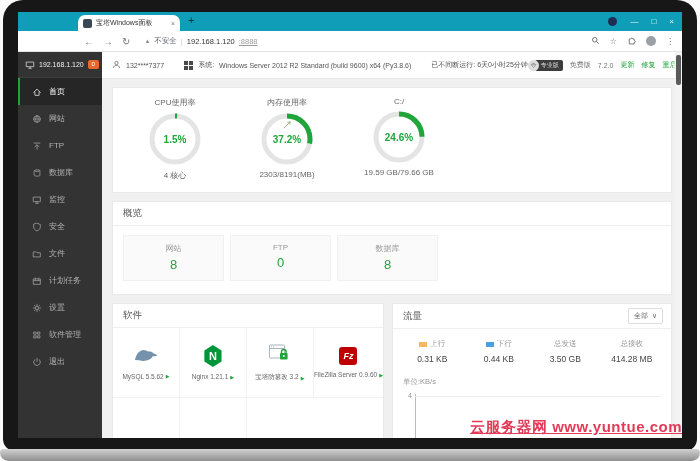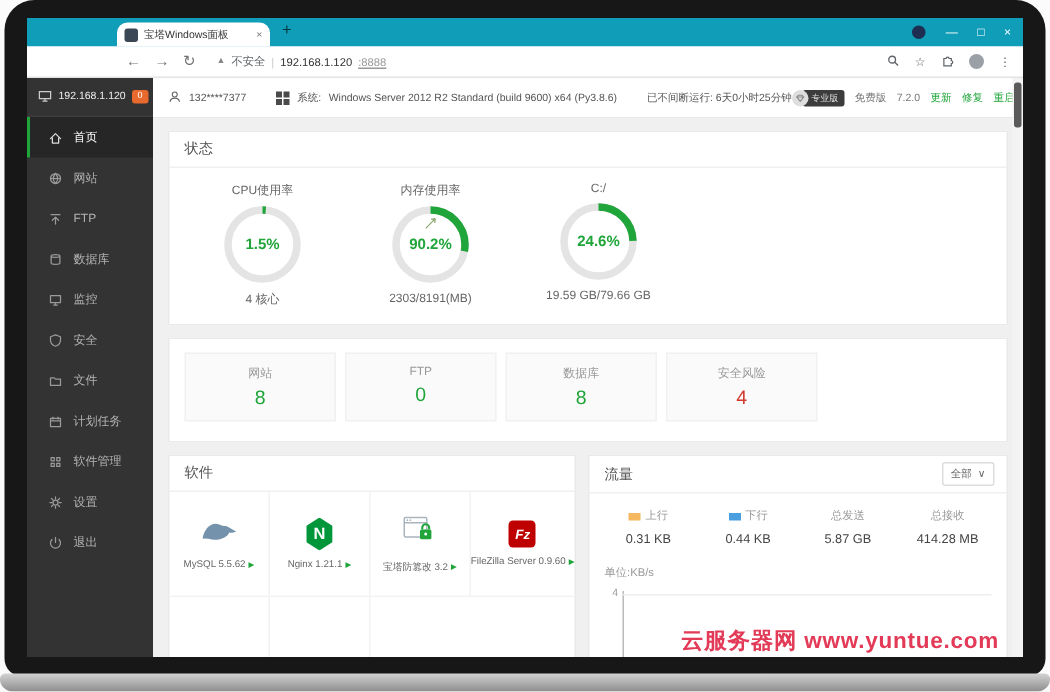--- a/index.html
+++ b/index.html
@@ -124,22 +124,22 @@
   .chart .axis { position:absolute; left:14px; top:4px; bottom:-2px; border-left:1px solid #bbb; }
   .tick { position:absolute; left:0; right:0; height:0; }
   .tick .grid-line { position:absolute; left:14px; right:0; top:0; border-top:1px solid #ededed; }
   .tick .tick-label { position:absolute; left:0; top:-4px; width:11px; text-align:right;
                       font-size:7px; color:#999; }
 
   .scrollbar { position:absolute; right:0; top:0; bottom:0; width:7px; background:#f3f3f3; }
   .scrollbar .thumb { position:absolute; top:3px; left:1px; width:5px; height:30px;
                       background:#5a5a5a; border-radius:2px; }
 
-  .watermark { position:absolute; right:16px; bottom:1px; font-size:15px; font-weight:bold;
-               color:#e23a57; letter-spacing:.5px; white-space:nowrap; z-index:50; pointer-events:none; }
+  .watermark { position:absolute; right:0; bottom:1px; font-size:15px; font-weight:bold;
+               color:#e23a57; letter-spacing:.5px; white-space:nowrap; z-index:50; pointer-events:none;text-decoration:underline; }
 </style>
 </head>
 <body>
 
 <div class="laptop"></div>
 <div class="base"></div>
 
 <div class="screen">
 
   <div class="titlebar">
@@ -254,32 +254,32 @@
             <span class="nav-ico">
               <svg viewBox="0 0 12 12" width="10" height="10" fill="none" stroke="currentColor" stroke-width="1" stroke-linecap="round" stroke-linejoin="round">
                 <path d="M2 3.5 H10 V10 H2 Z M2 5.5 H10 M4 2.5 V4 M8 2.5 V4"></path>
               </svg>
             </span>
             <span>计划任务</span>
           </div>
           <div class="nav-item">
             <span class="nav-ico">
               <svg viewBox="0 0 12 12" width="10" height="10" fill="none" stroke="currentColor" stroke-width="1" stroke-linecap="round" stroke-linejoin="round">
+                <path d="M6 4 A2 2 0 1 0 6 8 A2 2 0 1 0 6 4 M6 1.5 V3 M6 9 V10.5 M1.5 6 H3 M9 6 H10.5 M2.8 2.8 L3.9 3.9 M8.1 8.1 L9.2 9.2 M9.2 2.8 L8.1 3.9 M3.9 8.1 L2.8 9.2"></path>
+              </svg>
+            </span>
+            <span>设置</span>
+          </div>
+          <div class="nav-item">
+            <span class="nav-ico">
+              <svg viewBox="0 0 12 12" width="10" height="10" fill="none" stroke="currentColor" stroke-width="1" stroke-linecap="round" stroke-linejoin="round">
                 <path d="M2.5 2.5 H5 V5 H2.5 Z M7 2.5 H9.5 V5 H7 Z M2.5 7 H5 V9.5 H2.5 Z M7 7 H9.5 V9.5 H7 Z"></path>
               </svg>
             </span>
             <span>软件管理</span>
-          </div>
-          <div class="nav-item">
-            <span class="nav-ico">
-              <svg viewBox="0 0 12 12" width="10" height="10" fill="none" stroke="currentColor" stroke-width="1" stroke-linecap="round" stroke-linejoin="round">
-                <path d="M6 4 A2 2 0 1 0 6 8 A2 2 0 1 0 6 4 M6 1.5 V3 M6 9 V10.5 M1.5 6 H3 M9 6 H10.5 M2.8 2.8 L3.9 3.9 M8.1 8.1 L9.2 9.2 M9.2 2.8 L8.1 3.9 M3.9 8.1 L2.8 9.2"></path>
-              </svg>
-            </span>
-            <span>设置</span>
           </div>
           <div class="nav-item">
             <span class="nav-ico">
               <svg viewBox="0 0 12 12" width="10" height="10" fill="none" stroke="currentColor" stroke-width="1" stroke-linecap="round" stroke-linejoin="round">
                 <path d="M6 1.5 V5.5 M3.2 3.2 A4 4 0 1 0 8.8 3.2"></path>
               </svg>
             </span>
             <span>退出</span>
           </div>
         </div>
@@ -316,21 +316,20 @@
           </span>
           <span class="muted">免费版</span>
           <span class="muted">7.2.0</span>
           <span id="header-links"><span class="glink" style="margin-left:0px">更新</span><span class="glink" style="margin-left:7px">修复</span><span class="glink" style="margin-left:7px">重启</span></span>
         </div>
       </div>
 
       <div class="content">
 
         <div class="panel">
-          <div class="panel-title">状态</div>
           <div class="status-body" id="gauges">
   <div class="gauge">
     <div class="g-label">CPU使用率</div>
     <div class="donut-wrap">
       <svg width="54" height="54" viewBox="0 0 54 54">
         <circle cx="27" cy="27" r="23" fill="none" stroke="#e4e4e4" stroke-width="5"></circle>
         <circle cx="27" cy="27" r="23" fill="none" stroke="#20a53a" stroke-width="5" stroke-dasharray="2.2 144.5" transform="rotate(-90 27 27)"></circle>
       </svg>
       
       <div class="donut-pct">1.5%</div>
@@ -342,56 +341,53 @@
     <div class="donut-wrap">
       <svg width="54" height="54" viewBox="0 0 54 54">
         <circle cx="27" cy="27" r="23" fill="none" stroke="#e4e4e4" stroke-width="5"></circle>
         <circle cx="27" cy="27" r="23" fill="none" stroke="#20a53a" stroke-width="5" stroke-dasharray="40.6 144.5" transform="rotate(-90 27 27)"></circle>
       </svg>
       <span class="release-ico">
                     <svg width="8" height="8" viewBox="0 0 10 10" fill="none" stroke="#8aa56b" stroke-width="1">
                       <path d="M1 9 L9 1 M9 1 L5.5 1.5 M9 1 L8.5 4.5"></path>
                     </svg>
                   </span>
-      <div class="donut-pct">90.2%</div>
+      <div class="donut-pct">37.2%</div>
     </div>
     <div class="g-sub">2303/8191(MB)</div>
   </div>
   <div class="gauge">
     <div class="g-label">C:/</div>
     <div class="donut-wrap">
       <svg width="54" height="54" viewBox="0 0 54 54">
         <circle cx="27" cy="27" r="23" fill="none" stroke="#e4e4e4" stroke-width="5"></circle>
         <circle cx="27" cy="27" r="23" fill="none" stroke="#20a53a" stroke-width="5" stroke-dasharray="35.6 144.5" transform="rotate(-90 27 27)"></circle>
       </svg>
       
       <div class="donut-pct">24.6%</div>
     </div>
     <div class="g-sub">19.59 GB/79.66 GB</div>
   </div>
             </div>
         </div>
 
         <div class="panel">
+          <div class="panel-title">概览</div>
           <div class="overview-body" id="overview">
   <div class="stat-card">
     <div class="stat-label">网站</div>
     <div class="stat-value green">8</div>
   </div>
   <div class="stat-card">
     <div class="stat-label">FTP</div>
     <div class="stat-value green">0</div>
   </div>
   <div class="stat-card">
     <div class="stat-label">数据库</div>
     <div class="stat-value green">8</div>
-  </div>
-  <div class="stat-card">
-    <div class="stat-label">安全风险</div>
-    <div class="stat-value red">4</div>
   </div>
             </div>
         </div>
 
         <div class="bottom-row">
           <div class="panel soft-panel">
             <div class="panel-title">软件</div>
             <div class="soft-grid" id="software">
   <div class="soft-cell">
     <span><svg width="26" height="17" viewBox="0 0 26 17">
@@ -452,21 +448,21 @@
   <div class="tstat">
     <div class="tstat-label">
       <span class="swatch" style="background:#4a9fe0"></span>下行
     </div>
     <div class="tstat-value">0.44 KB</div>
   </div>
   <div class="tstat">
     <div class="tstat-label">
       总发送
     </div>
-    <div class="tstat-value">5.87 GB</div>
+    <div class="tstat-value">3.50 GB</div>
   </div>
   <div class="tstat">
     <div class="tstat-label">
       总接收
     </div>
     <div class="tstat-value">414.28 MB</div>
   </div>
               </div>
             <div class="unit">单位:KB/s</div>
             <div class="chart" id="chart">

